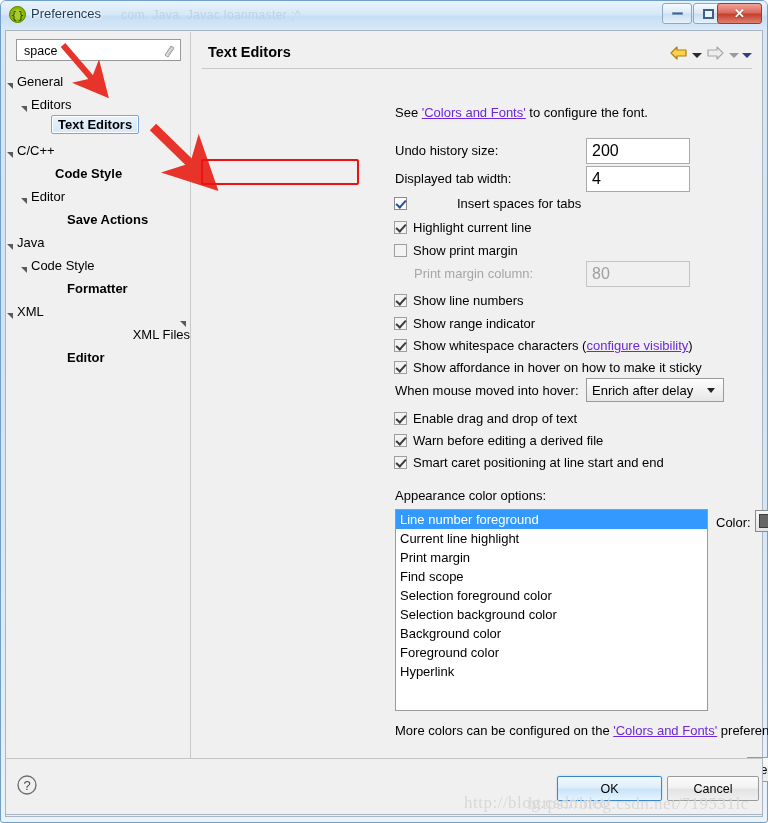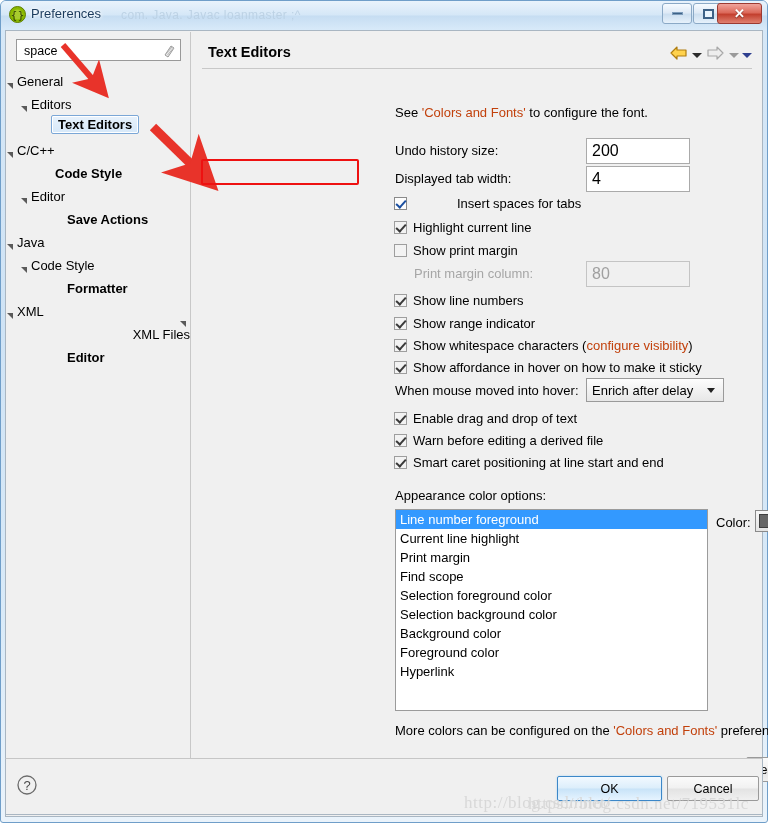--- a/index.html
+++ b/index.html
@@ -159,21 +159,21 @@
   #title-rule {
     position: absolute; left: 10px; top: 36px; width: 550px; height: 1px;
     background: #c8c8c8;
   }
 
   .label {
     position: absolute; font-size: 13px; color: #000; white-space: nowrap;
   }
   .label.disabled { color: #a6a6a6; }
   .link {
-    color: #c2410c; cursor: pointer;
+    color: #6d28d9; text-decoration: underline; cursor: pointer;
   }
 
   .textfield {
     position: absolute; height: 26px;
     background: #ffffff; border: 1px solid #aaaaaa;
     font-size: 16px; color: #000;
     padding: 2px 5px;
     font-family: "Liberation Sans", sans-serif;
     outline: none;
   }

